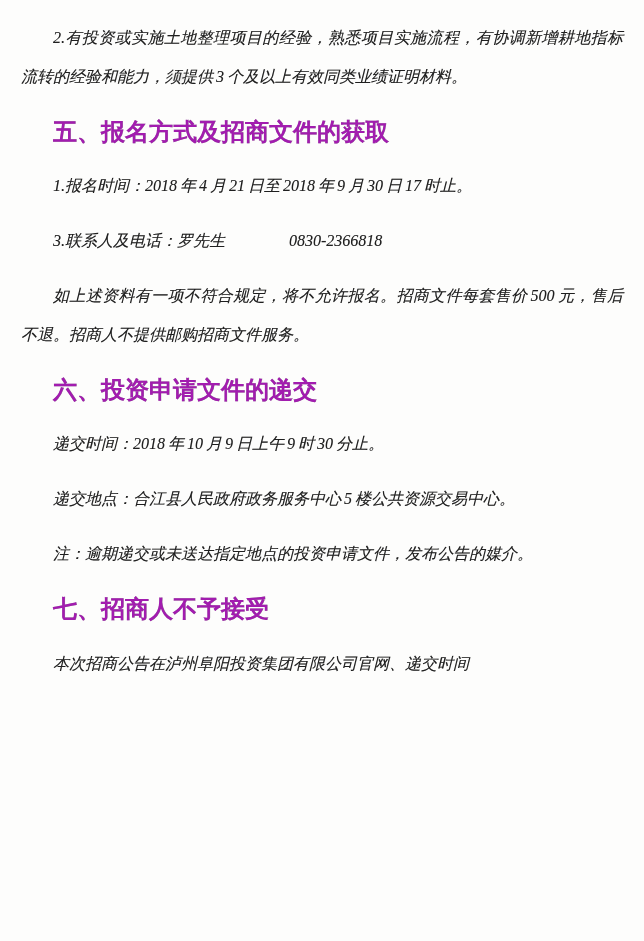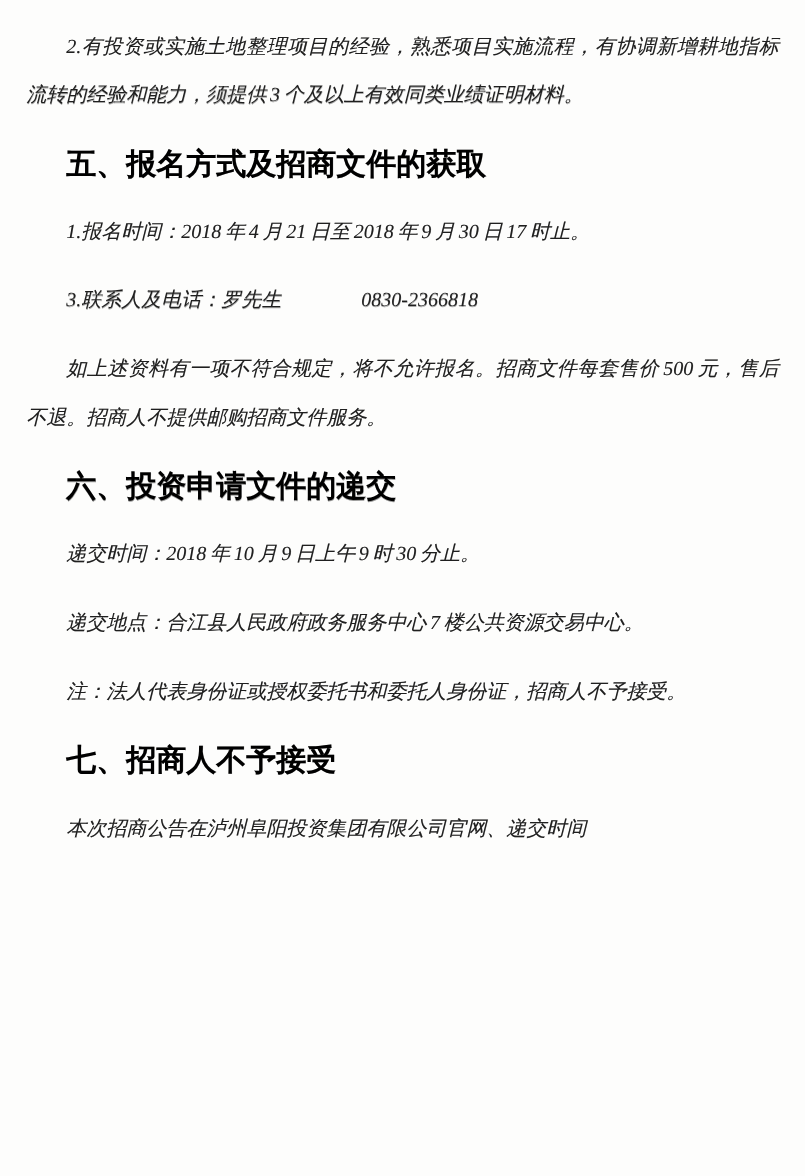--- a/index.html
+++ b/index.html
@@ -29,21 +29,21 @@
     text-shadow: 0.2px 0.2px 0.4px rgba(10,10,10,0.35);
     font-style: italic;
   }
   .heading {
     margin: 0;
     font-family: "Liberation Sans", "DejaVu Sans", sans-serif;
     font-weight: 700;
     font-size: 24px;
     line-height: 38.8px;
     text-indent: 2em;
-    color: #000000;
+    color: #a21caf;
     text-shadow: 0.2px 0.2px 0.4px rgba(10,10,10,0.4);
   }
   .scan-artifact {
     position: absolute;
     left: 168px;
     top: 70px;
     width: 22px;
     height: 14px;
     border-radius: 50%;
     background: radial-gradient(ellipse at center, rgba(150,150,150,0.25) 0%, rgba(150,150,150,0) 70%);
@@ -64,22 +64,22 @@
 
   <p class="para">3.联系人及电话：罗先生　　　　0830-2366818</p>
 
 
   <p class="para">如上述资料有一项不符合规定，将不允许报名。招商文件每套售价 500 元，售后不退。招商人不提供邮购招商文件服务。</p>
 
   <h2 class="heading">六、投资申请文件的递交</h2>
 
   <p class="para">递交时间：2018 年 10 月 9 日上午 9 时 30 分止。</p>
 
-  <p class="para">递交地点：合江县人民政府政务服务中心 7 楼公共资源交易中心。</p>
+  <p class="para">递交地点：合江县人民政府政务服务中心 5 楼公共资源交易中心。</p>
 
-  <p class="para">注：法人代表身份证或授权委托书和委托人身份证，招商人不予接受。</p>
+  <p class="para">注：逾期递交或未送达指定地点的投资申请文件，发布公告的媒介。</p>
 
   <h2 class="heading">七、招商人不予接受</h2>
 
   <p class="para">本次招商公告在泸州阜阳投资集团有限公司官网、递交时间</p>
 
   <div class="scan-artifact"></div>
 </div>
 
 </body></html>

